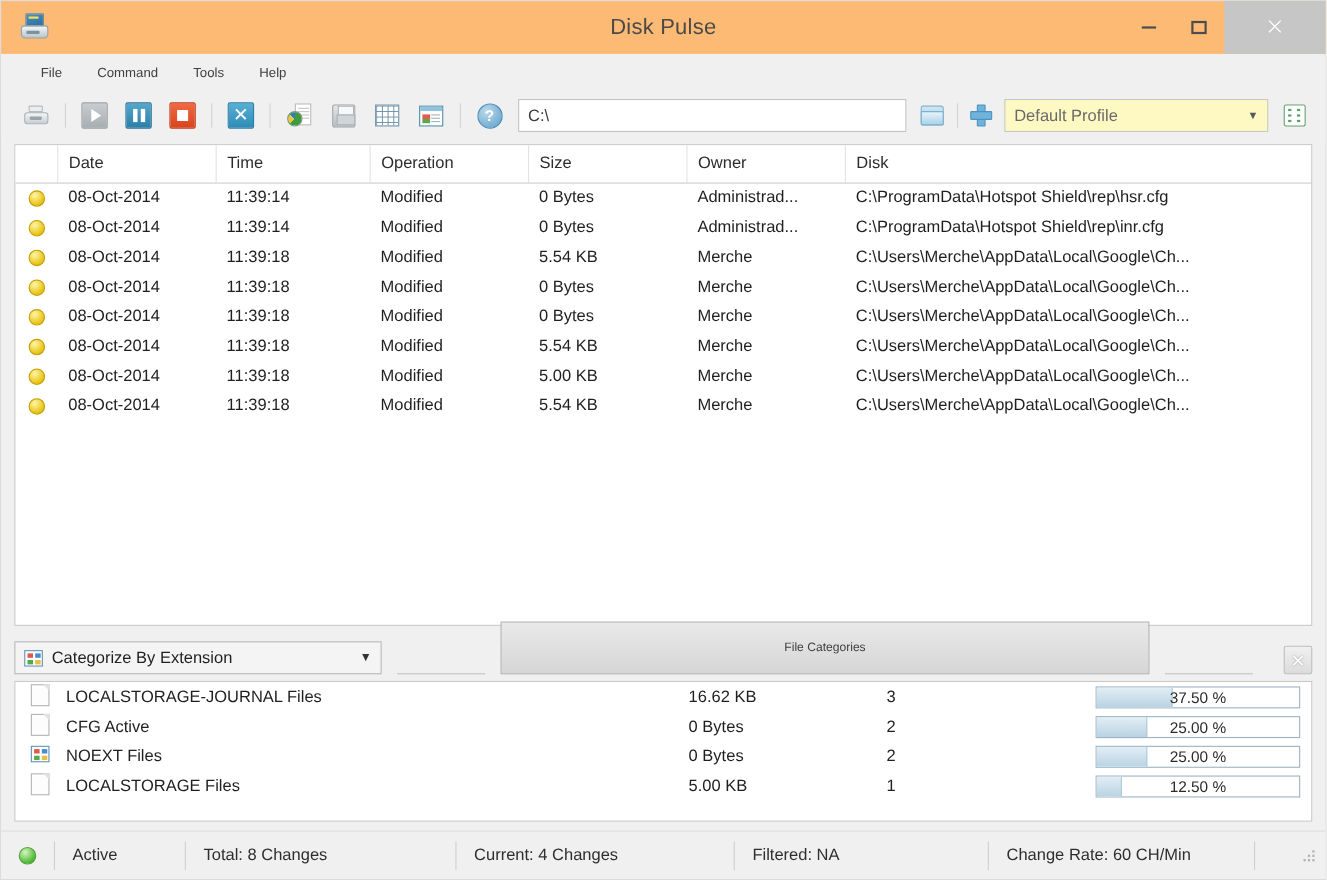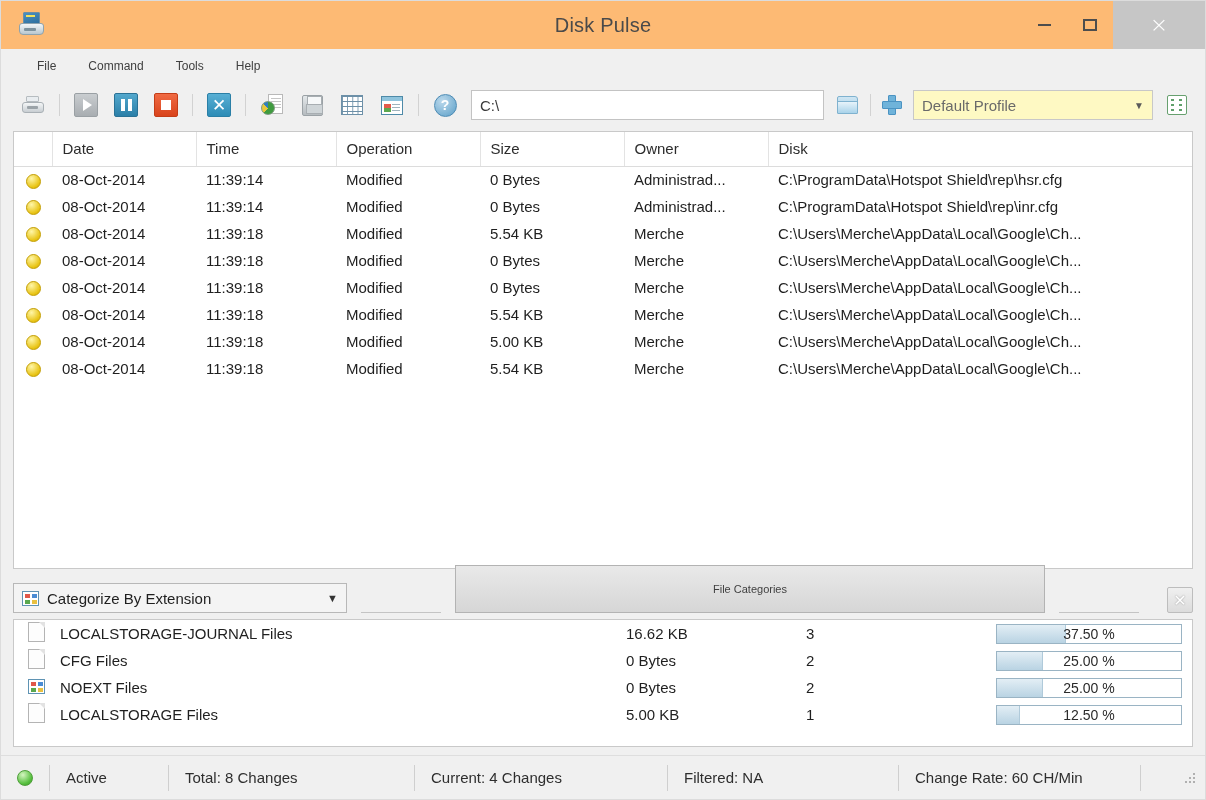--- a/index.html
+++ b/index.html
@@ -551,21 +551,21 @@
             <td class="cc-count">3</td>
             <td class="cc-bar">
               <div class="pbar">
                 <div class="fill" style="width:37.5%"></div>
                 <div class="lbl">37.50 %</div>
               </div>
             </td>
           </tr>
           <tr>
             <td class="cc-icon"><span class="ic-doc"></span></td>
-            <td class="cc-name">CFG Files</td>
+            <td class="cc-name">CFG Active</td>
             <td class="cc-size">0 Bytes</td>
             <td class="cc-count">2</td>
             <td class="cc-bar">
               <div class="pbar">
                 <div class="fill" style="width:25%"></div>
                 <div class="lbl">25.00 %</div>
               </div>
             </td>
           </tr>
           <tr>

